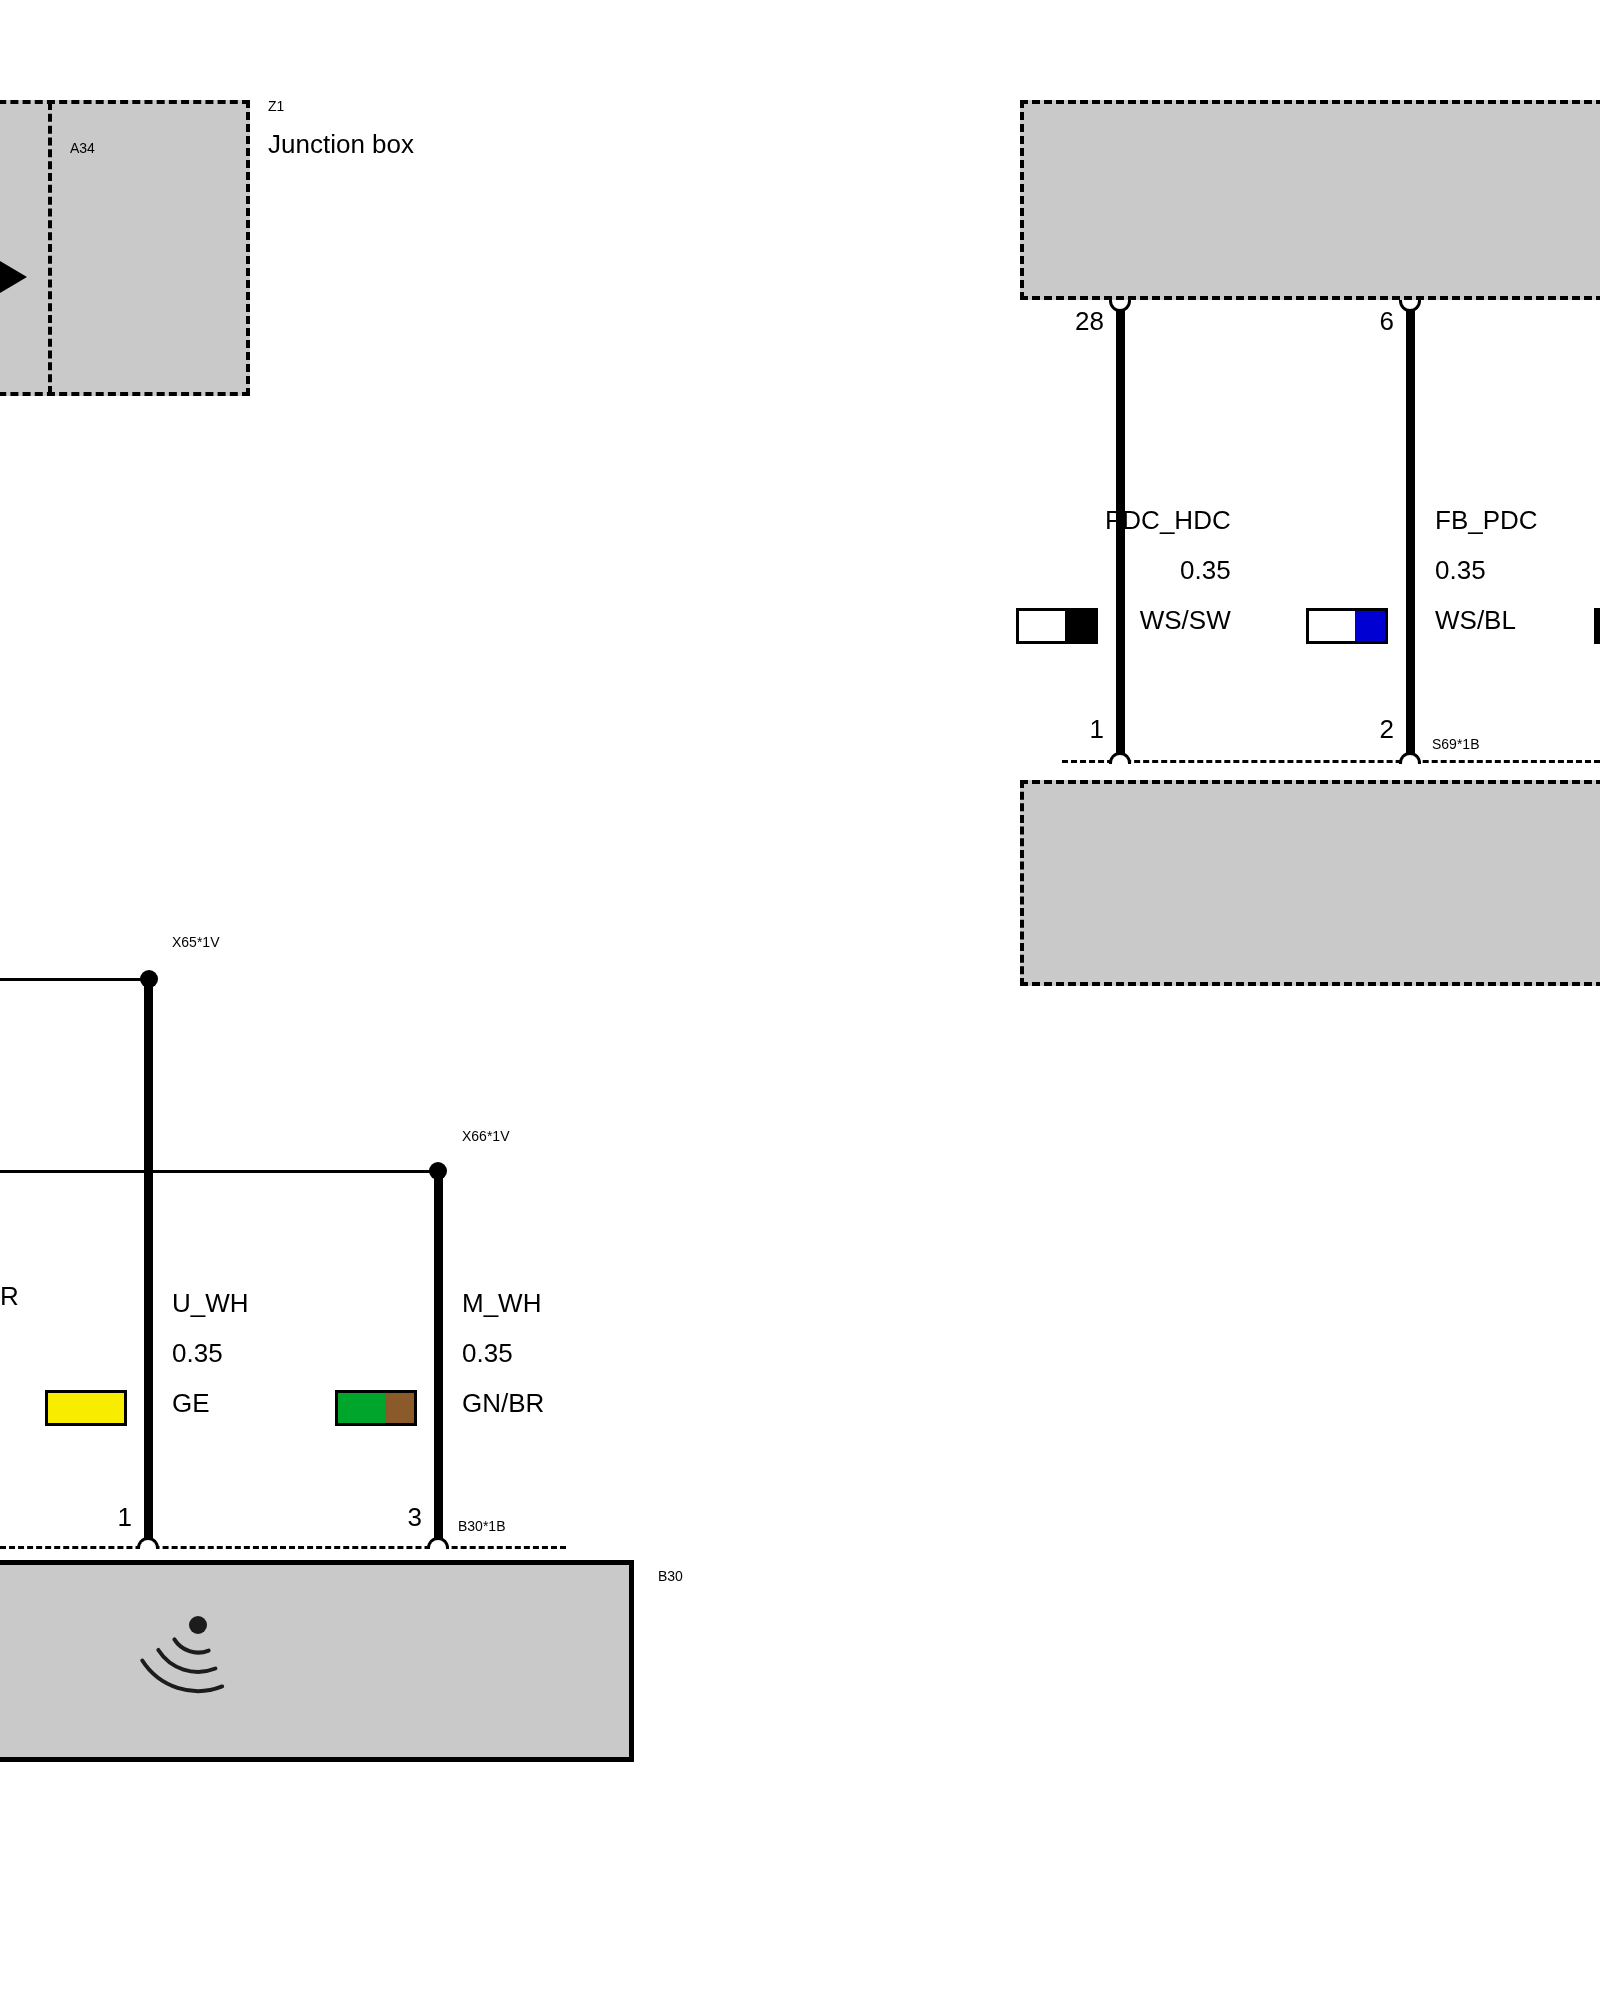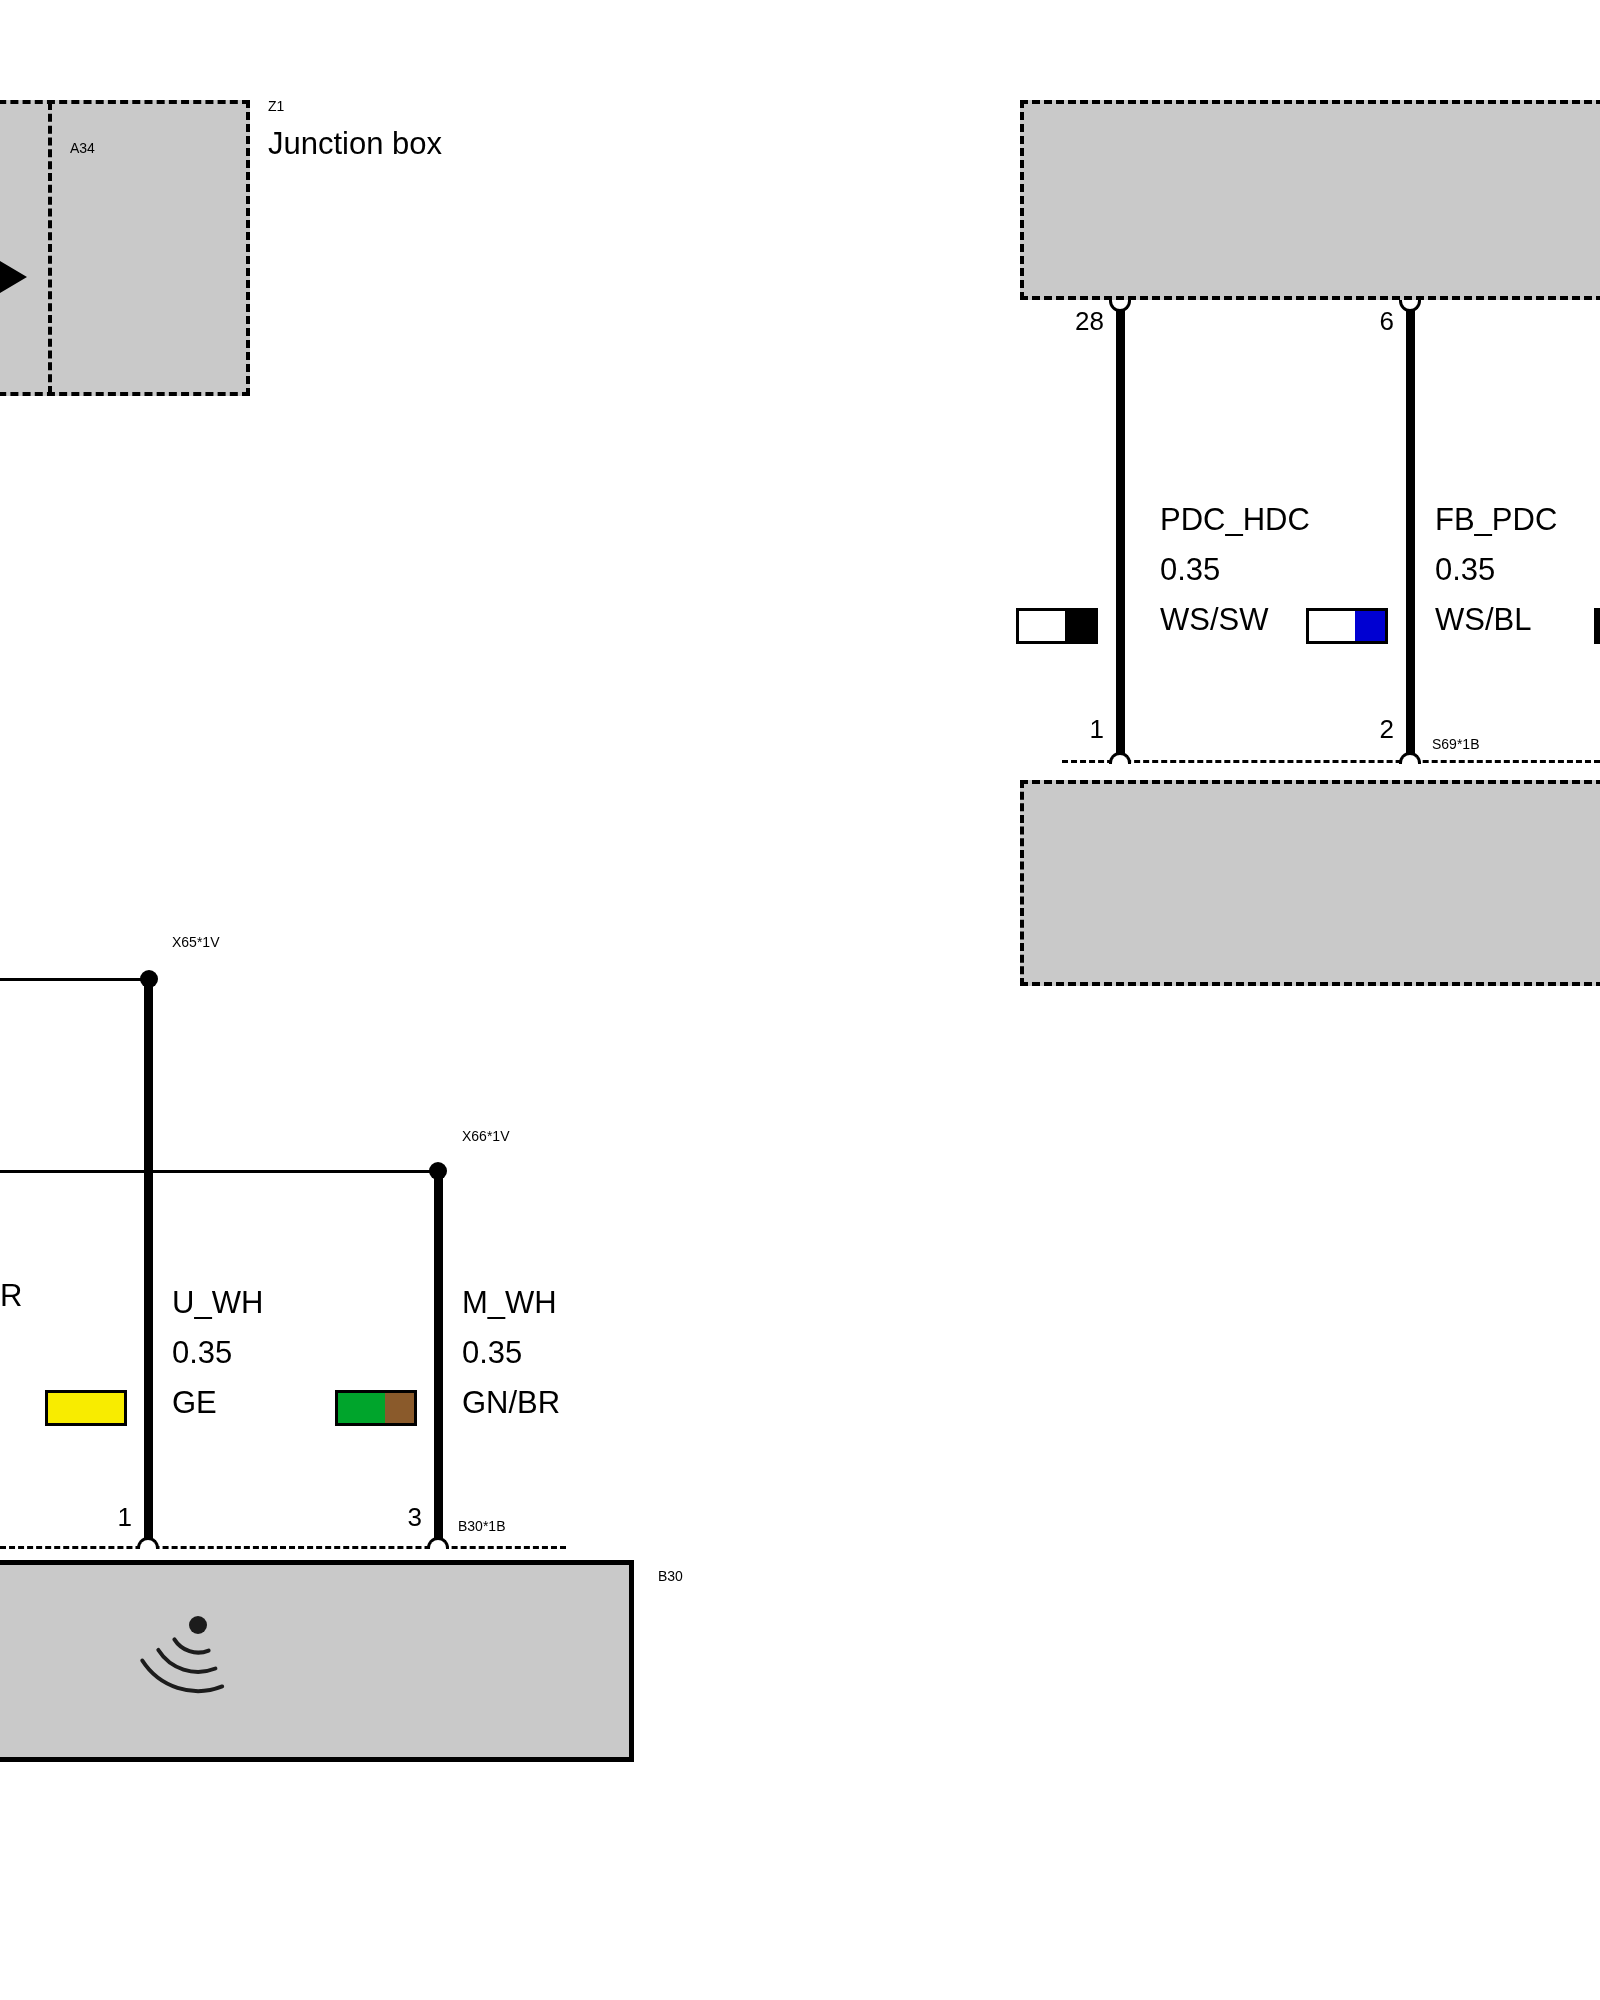--- a/index.html
+++ b/index.html
@@ -22,21 +22,21 @@
   .dot { width: 18px; height: 18px; border-radius: 50%; background: #000; }
   .cup-down { width: 22px; height: 12px; border: 3px solid #000; border-top: none;
               border-radius: 0 0 12px 12px; background: #fff; }
   .cup-up   { width: 22px; height: 12px; border: 3px solid #000; border-bottom: none;
               border-radius: 12px 12px 0 0; background: #fff; }
   .swatch { height: 36px; border: 3px solid #000; display: flex; background:#fff; }
   .swatch > span { height: 100%; display: block; }
   .w100 { width: 100%; } .w62 { width: 62%; } .w60 { width: 60%; }
   .w40 { width: 40%; } .w38 { width: 38%; }
   .pin { font-size: 26px; }
-  .lbl { font-size: 31px; line-height: 50px; }
+  .lbl { font-size: 26px; line-height: 50px; }
   .small { font-size: 14px; }
   .tr { text-align: right; }
   .arrow { width: 0; height: 0; border-top: 16px solid transparent;
            border-bottom: 16px solid transparent; border-left: 27px solid #000; }
 </style>
 </head>
 <body>
 
 <div class="abs gbox" style="left: -14px; top: 100px; width: 264px; height: 296px; background-color: rgb(201, 201, 201);"></div>
 <div class="abs vdash" style="left:48px; top:102px; height:292px;"></div>
@@ -58,21 +58,21 @@
 <div class="abs cup-up" style="left:1109px; top:752px;"></div>
 <div class="abs cup-up" style="left:1399px; top:752px;"></div>
 
 <div class="abs pin tr" style="left:1020px; top:306px; width:84px;">28</div>
 <div class="abs pin tr" style="left:1310px; top:306px; width:84px;">6</div>
 
 <div class="abs pin tr" style="left:1020px; top:714px; width:84px;">1</div>
 <div class="abs pin tr" style="left:1310px; top:714px; width:84px;">2</div>
 <div class="abs small" style="left:1432px; top:736px;">S69*1B</div>
 
-<div class="abs lbl" style="left:1160px; top:495px;">
+<div class="abs lbl" style="left:1105px; top:495px;text-align:right;">
   <div>PDC_HDC</div>
   <div>0.35</div>
   <div>WS/SW</div>
 </div>
 <div class="abs swatch" style="left:1016px; top:608px; width:82px;">
   <span class="w60" style="background-color: rgb(255, 255, 255);"></span>
   <span class="w40" style="background-color: rgb(0, 0, 0);"></span>
 </div>
 
 <div class="abs lbl" style="left:1435px; top:495px;">

